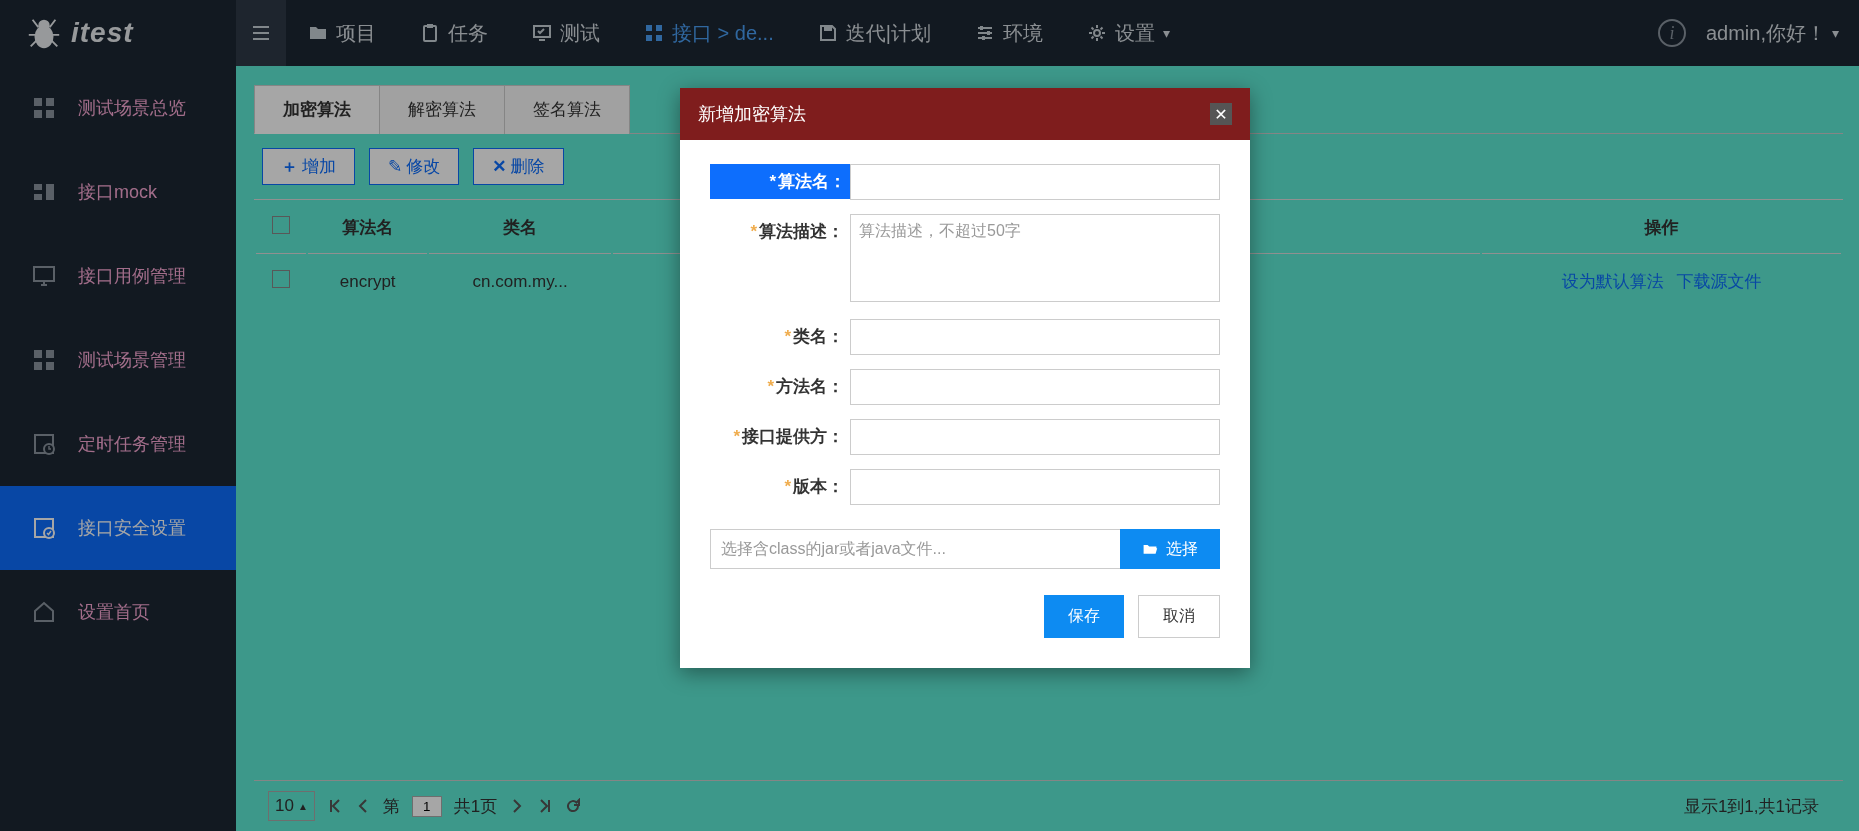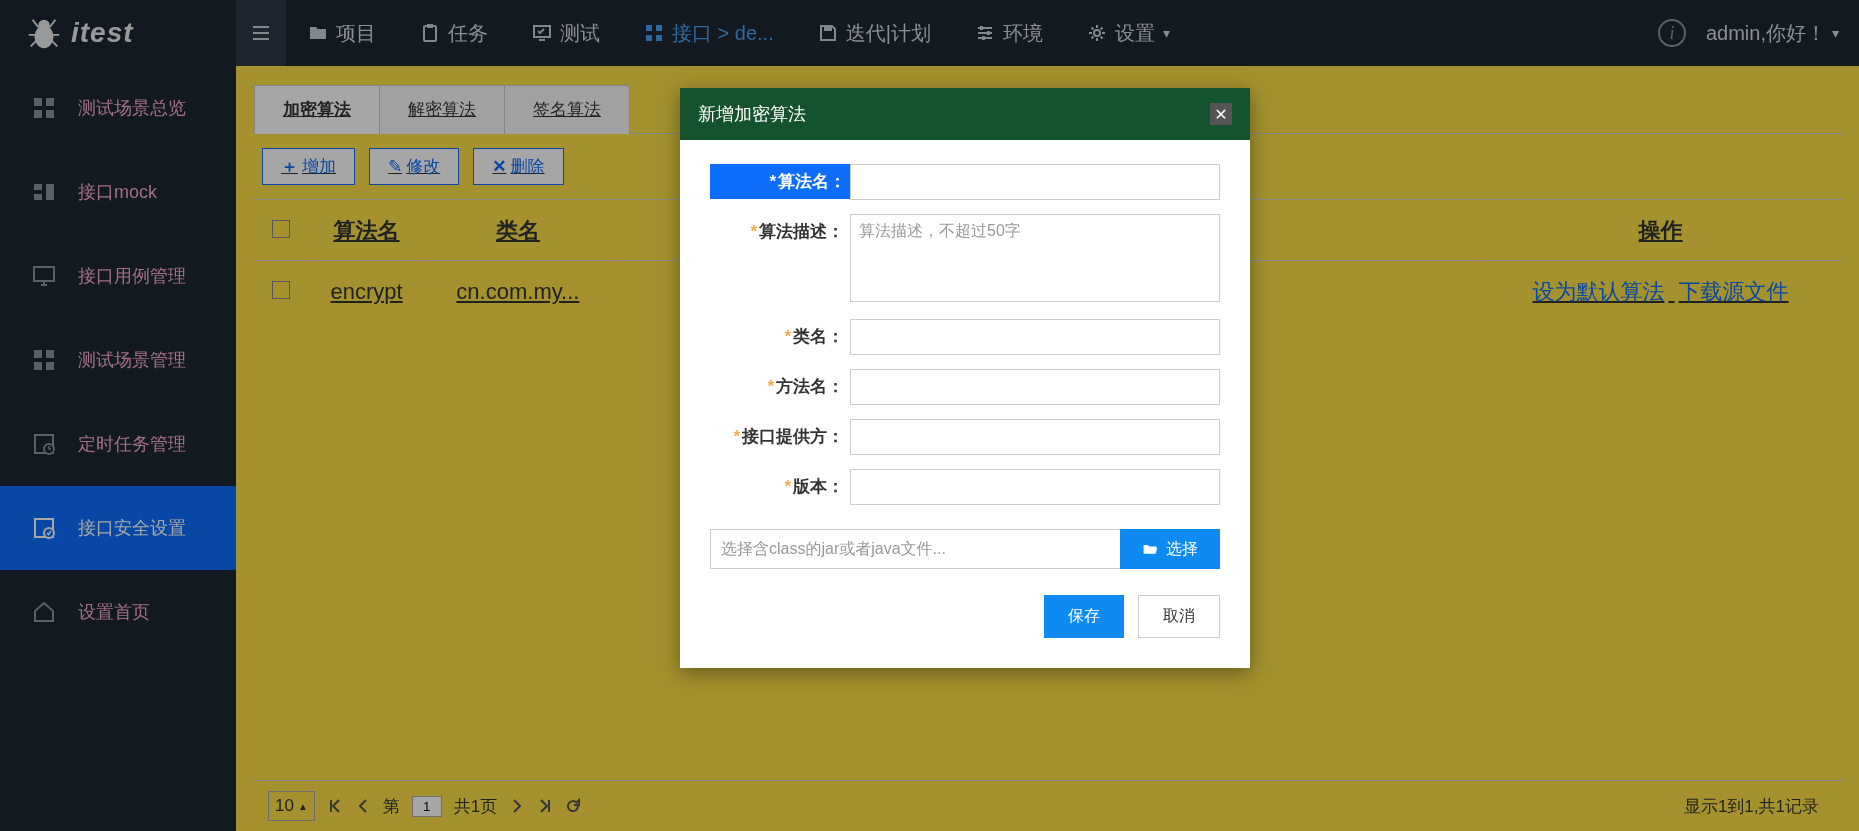--- a/index.html
+++ b/index.html
@@ -20,42 +20,42 @@
 .user-greet { font-size:20px; color:#d5dbe0; display:flex; align-items:center; gap:6px; }
 .chev { font-size:14px; }
 
 
 .sidebar { position:absolute; top:66px; left:0; width:236px; bottom:0; background:#1c2733; color:#aeb7bf; }
 .side-item { display:flex; align-items:center; height:84px; padding-left:32px; gap:22px; cursor:pointer; font-size:18px; color:#f9a8d4; }
 .side-item.active { background:#0d6efd; color:#ffffff; }
 .side-ico { width:24px; height:24px; flex:0 0 auto; }
 
 
-.main { position:absolute; top:66px; left:236px; right:0; bottom:0; background:#fde047; padding:18px 16px 0 18px;text-decoration:underline; }
+.main { position:absolute; top:66px; left:236px; right:0; bottom:0; background:#5eead4; padding:18px 16px 0 18px; }
 .tabs { display:flex; border-bottom:1px solid #ccc; }
 .tab { padding:12px 28px; border:1px solid #ccc; border-bottom:none; margin-right:-1px; background:#f7f7f7; cursor:pointer; font-size:17px; position:relative; top:1px; }
 .tab.active { background:#fff; font-weight:bold; border-bottom:1px solid #fff; }
 .toolbar { display:flex; gap:14px; padding:14px 8px; }
 .btn-out { border:1px solid #0d6efd; color:#0d6efd; background:#fff; padding:6px 18px; font-size:17px; cursor:pointer; display:flex; align-items:center; gap:4px; }
 .table { width:100%; border-top:1px solid #ddd; }
-.table th, .table td { padding:14px 10px; text-align:center; font-size:22px; }
+.table th, .table td { padding:14px 10px; text-align:center; font-size:17px; }
 .table th { border-bottom:1px solid #ddd; font-weight:bold; }
 .checkbox-cell { width:50px; }
 .fake-check { width:18px; height:18px; border:1px solid #888; display:inline-block; }
 .op-links a { color:#0d6efd; text-decoration:none; margin:0 4px; cursor:pointer; }
 .pager { position:absolute; left:18px; right:16px; bottom:0; border-top:1px solid #ccc; padding:10px 14px; display:flex; align-items:center; gap:12px; font-size:17px; color:#333; }
 .pager .pagesize { border:1px solid #aaa; padding:4px 6px; display:flex; align-items:center; gap:4px; }
 .pager .pnum { width:30px; text-align:center; border:1px solid #aaa; padding:2px; }
 .pager .pager-info { margin-left:auto; padding-right:10px; }
 .pager .nav-ico { width:16px; height:16px; cursor:pointer; }
 
 
 .overlay { position:absolute; inset:0; background:rgba(0,0,0,0.35); }
 .modal { position:absolute; top:88px; left:680px; width:570px; background:#fff; box-shadow:0 5px 20px rgba(0,0,0,0.4); }
-.modal-header { background:#14532d; color:#fff; padding:14px 18px; display:flex; align-items:center; justify-content:space-between; font-size:18px; }
+.modal-header { background:#7f1d1d; color:#fff; padding:14px 18px; display:flex; align-items:center; justify-content:space-between; font-size:18px; }
 .modal-close { width:22px; height:22px; background:#555; color:#fff; display:flex; align-items:center; justify-content:center; cursor:pointer; font-size:16px; }
 .modal-body { padding:24px 30px 30px 30px; }
 .form-row { display:flex; align-items:flex-start; margin-bottom:14px; }
 .form-label { width:140px; text-align:right; padding-right:6px; padding-top:6px; font-size:17px; font-weight:bold; }
 .req { color:#f0ad4e; margin-right:2px; }
 .form-label.highlight { background:#0d6efd; color:#fff; padding:6px 4px 6px 0; }
 .form-label.highlight .req { color:#fff; }
 .form-input { flex:1; }
 .form-input input[type=text] { width:100%; height:36px; border:1px solid #ccc; padding:0 8px; font-size:15px; }
 .form-input textarea { width:100%; height:88px; border:1px solid #ccc; padding:6px 8px; font-size:16px; resize:none; color:#999; font-family:inherit; }

